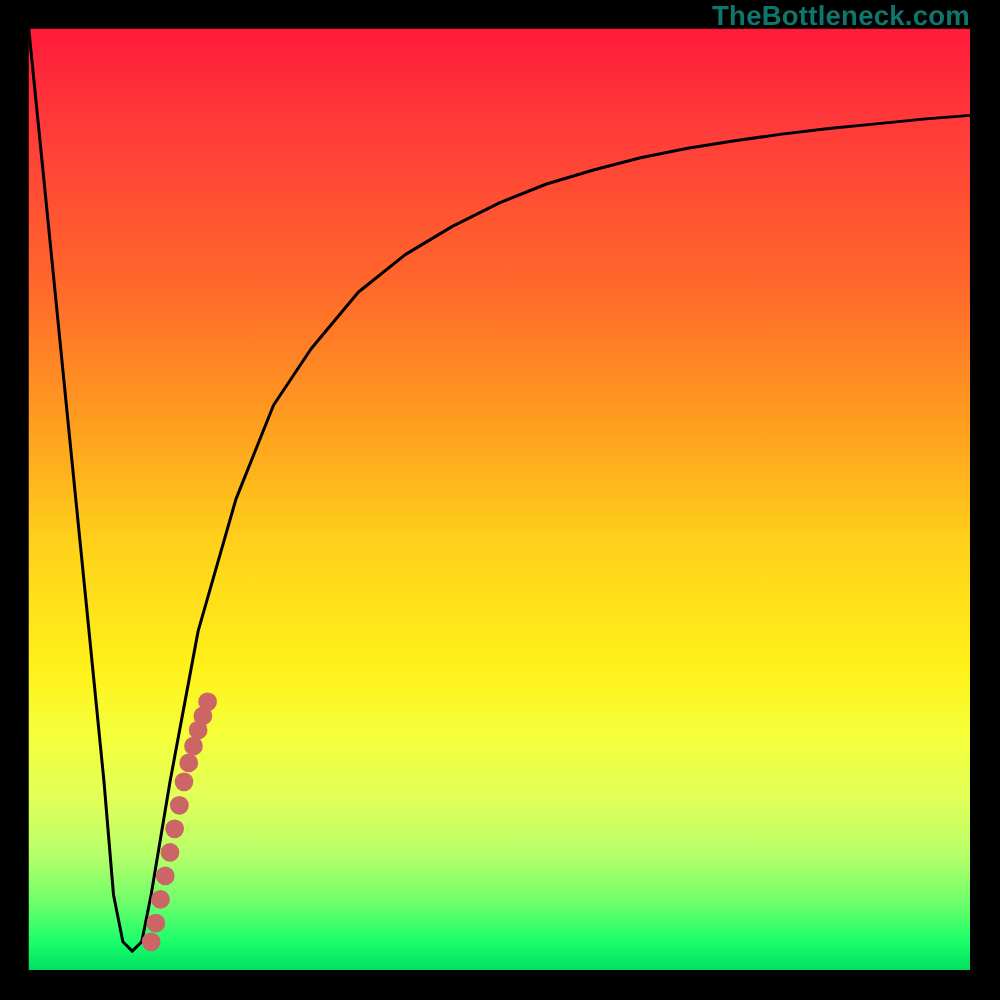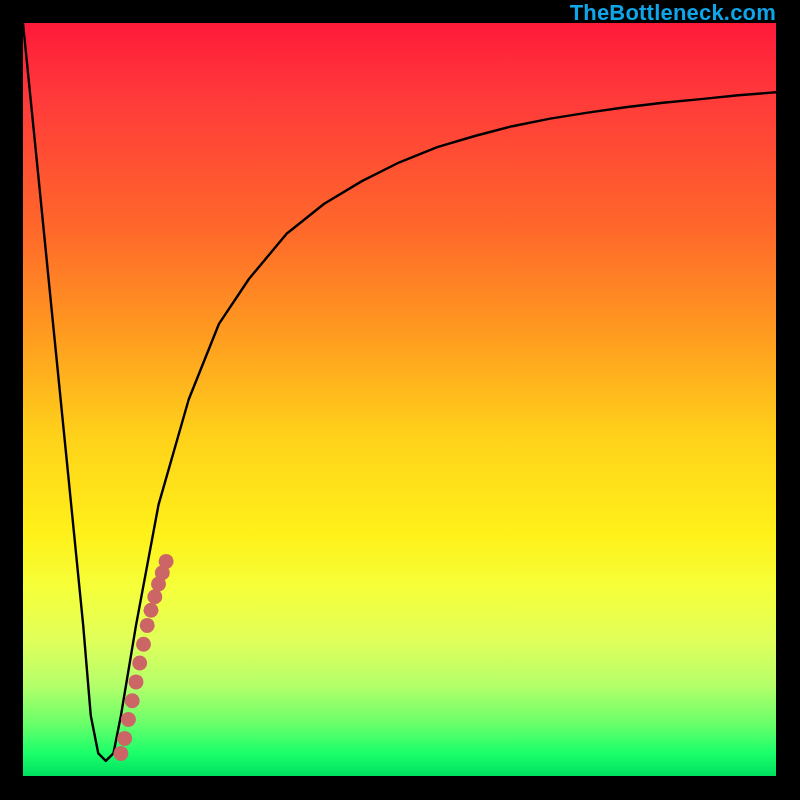--- a/index.html
+++ b/index.html
@@ -38,21 +38,21 @@
       #00e060 100%
     );
   }
   .watermark {
     position: absolute;
     top: 0px;
     right: 24px;
     font-family: Arial, Helvetica, sans-serif;
     font-size: 22px;
     font-weight: 600;
-    color: #0ea5e9;
+    color: #0f766e;
     letter-spacing: 0.2px;
   }
   svg.curve {
     position: absolute;
     left: 23px;
     top: 23px;
     width: 753px;
     height: 753px;
     overflow: visible;
   }

